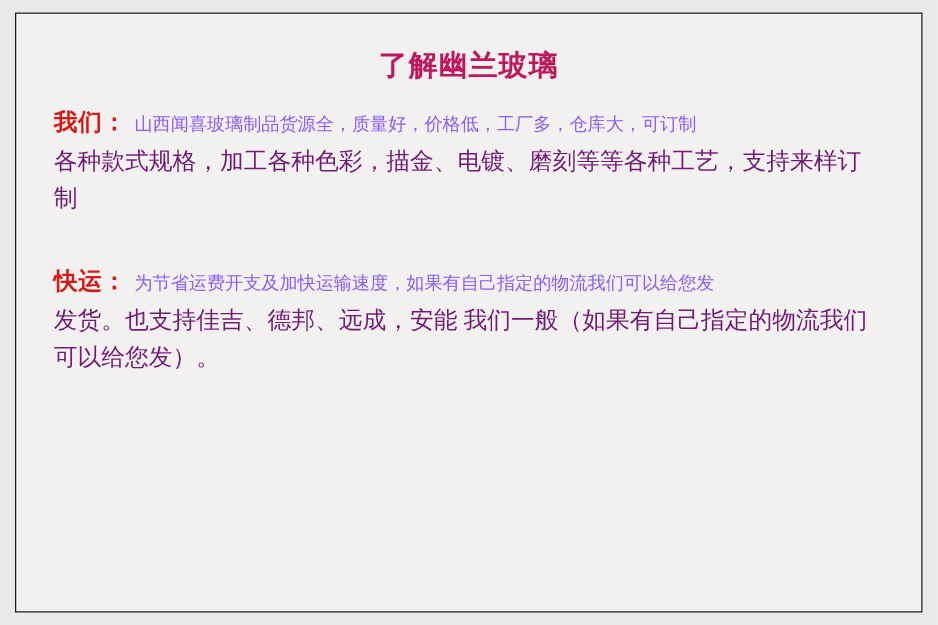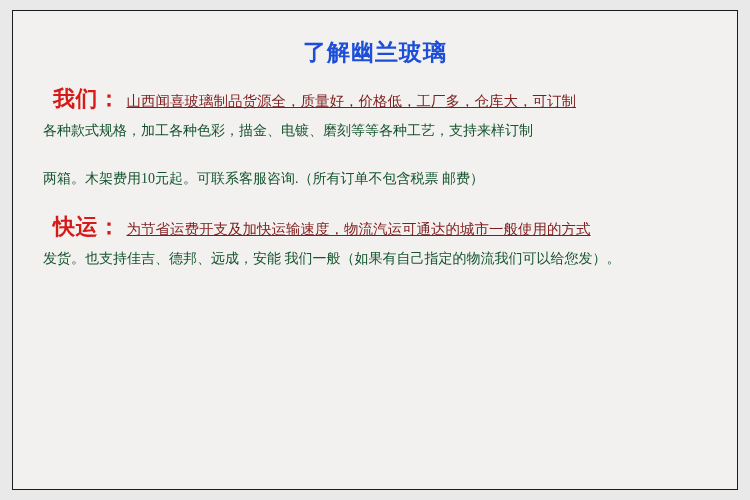--- a/index.html
+++ b/index.html
@@ -27,50 +27,48 @@
     height: 100%;
     box-sizing: border-box;
     background: #f2f1ef;
     border: 1px solid #1c1c1c;
     padding: 22px 30px 10px 30px;
   }
   .doc-title {
     text-align: center;
     font-size: 23px;
     font-weight: bold;
-    color: #1d4ed8;
+    color: #be185d;
     letter-spacing: 1px;
     margin: 4px 0 16px 0;
     font-family: "Liberation Serif", "DejaVu Serif", serif;
   }
   .section {
     margin-bottom: 16px;
   }
   .sec-body {
     font-size: 14.5px;
     line-height: 30px;
     color: #111;
     text-align: left;
   }
   .sec-label {
     color: #d61a18;
     font-weight: bold;
-    font-size: 22px;
+    font-size: 19px;
     letter-spacing: 0.5px;
     margin-right: 6px;
-    margin-left: 10px;
   }
   .sec-text {
-    color: #7f1d1d;
-    text-decoration: underline;
+    color: #8b5cf6;
   }
   .sec-line2 {
-    font-size: 14px;
+    font-size: 19px;
     line-height: 30px;
-    color: #14532d;
+    color: #701a75;
   }
   .spacer-s { height: 2px; }
 </style>
 </head>
 <body>
 
 <div class="page">
   <div class="sheet">
 
     <div class="doc-title">了解幽兰玻璃</div>
@@ -78,28 +76,27 @@
     <div class="section">
       <div class="sec-body">
         <span class="sec-label">我们：</span><span class="sec-text">山西闻喜玻璃制品货源全，质量好，价格低，工厂多，仓库大，可订制</span>
       </div>
       <div class="sec-line2">各种款式规格，加工各种色彩，描金、电镀、磨刻等等各种工艺，支持来样订制</div>
     </div>
 
     <div class="spacer-s"></div>
 
     <div class="section">
-      <div class="sec-line2">两箱。木架费用10元起。可联系客服咨询.（所有订单不包含税票 邮费）</div>
     </div>
 
     <div class="spacer-s"></div>
 
     <div class="section">
       <div class="sec-body">
-        <span class="sec-label">快运：</span><span class="sec-text">为节省运费开支及加快运输速度，物流汽运可通达的城市一般使用的方式</span>
+        <span class="sec-label">快运：</span><span class="sec-text">为节省运费开支及加快运输速度，如果有自己指定的物流我们可以给您发</span>
       </div>
       <div class="sec-line2">发货。也支持佳吉、德邦、远成，安能 我们一般（如果有自己指定的物流我们可以给您发）。</div>
     </div>
 
     <div class="spacer-s"></div>
 
 
   </div>
 </div>
 

